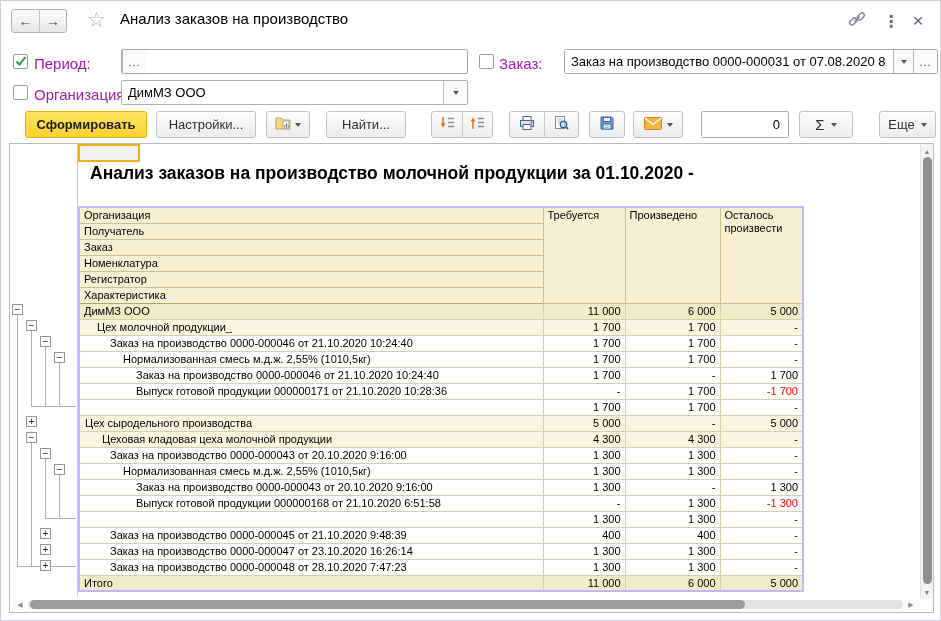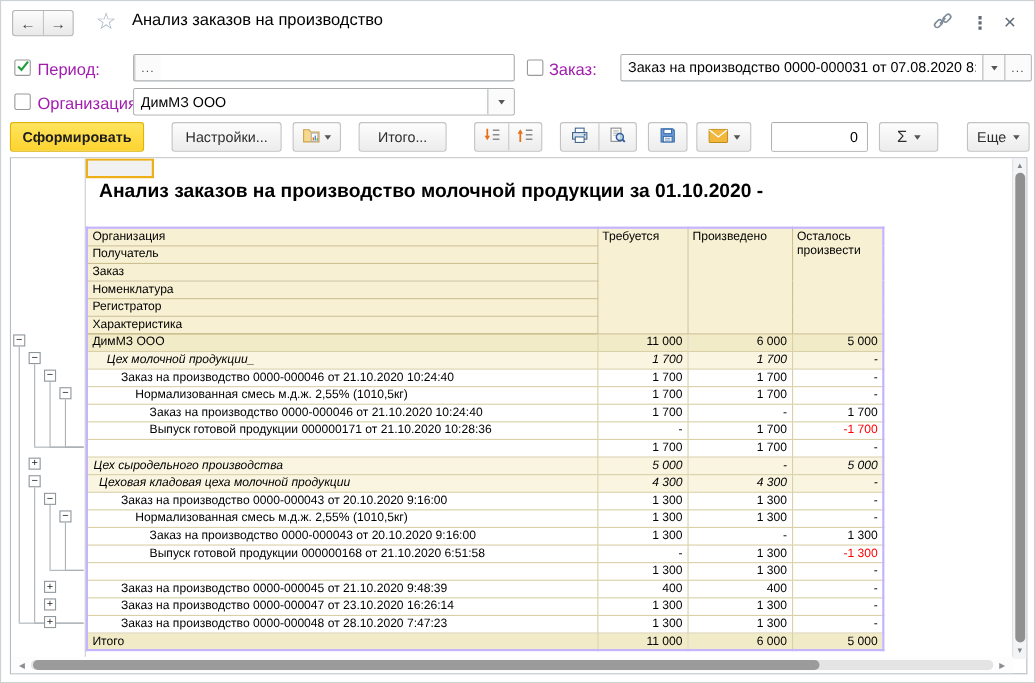--- a/index.html
+++ b/index.html
@@ -42,21 +42,21 @@
   .tree-divider { position:absolute; left:67px; top:0; bottom:0; width:1px; background:#c9cdd1; }
   .sel-cell { position:absolute; left:68px; top:0; width:62px; height:18px; background:#f1f1f1; border:2px solid #edb019; }
   .rpt-title { position:absolute; left:80px; top:19px; font-size:17.5px; font-weight:bold; color:#000; white-space:nowrap; }
   table.rt { position:absolute; left:68px; top:62px; border-collapse:collapse; table-layout:fixed; font-size:11px; color:#000; border:2px solid #c4b5fd; }
   .rt td { height:16px; line-height:14px; padding:0 4px; border:1px solid #d9d0a7; white-space:nowrap; overflow:hidden; }
   .rt .hl, .rt .hv { background:#f7f0d2; border-color:#cdbf8f; }
   .rt .hv { vertical-align:top; white-space:normal; line-height:13px; padding-top:1px; }
   .rt tr.hdr-last td { border-bottom:1px solid #b3a566; }
   .rt .num { text-align:right; }
   .rt tr.g0 td { background:#f2ebc7; }
-  .rt tr.g1 td { background:#faf5e1;font-style:italic; }
+  .rt tr.g1 td { background:#faf5e1; }
   .rt tr.total td { background:#f2ebc7; border-top:1px solid #a3945c; border-bottom:1px solid #a3945c; }
   .rt .neg { color:#ff0000; }
   
   .tree-layer { position:absolute; left:0; top:0; width:67px; height:454px; }
   .tl-line { position:absolute; background:#acb1b6; }
   .tl-box { position:absolute; width:11px; height:11px; border:1px solid #8f969c; background:#fff; font-size:10px; line-height:9px; text-align:center; color:#222; }
   
   .vsb { position:absolute; right:0; top:0; width:13px; height:455px; background:#f3f4f5; border-left:1px solid #e0e2e4; }
   .vsb .arr { position:absolute; left:0; width:12px; height:12px; font-size:7px; color:#808488; display:flex; align-items:center; justify-content:center; }
   .vsb .thumb { position:absolute; left:2px; top:13px; width:9px; height:427px; background:#909090; border-radius:5px; }
@@ -123,37 +123,37 @@
 
   <div class="chk" style="left:12px; top:84px;"></div>
   <div class="flbl" style="left:33px; top:85px;">Организация:</div>
   <div class="fld" style="left:120px; top:79px; width:347px;">
     <input value="ДимМЗ ООО" style="">
     <div class="seg arrow" style="width:24px;">
         <span class="caret"></span>
       </div>
   </div>
 
-  <div class="tb tb-primary" style="left:8px; width:122px;">Сформировать</div>
+  <div class="tb tb-primary" style="left:24px; width:122px;">Сформировать</div>
   <div class="tb" style="left:155px; width:100px;">Настройки...</div>
 
   <div class="tb" style="left:265px; width:44px; gap:4px;">
     <span>
       <svg width="16" height="14" viewBox="0 0 16 14">
         <path d="M1 2 h5 l1.5 2 H15 v9 H1 z" fill="#f7d98c" stroke="#c9a44d"></path>
         <rect x="8" y="5" width="6" height="7.5" fill="#fff" stroke="#b0b0b0"></rect>
         <rect x="9.2" y="8.8" width="1.2" height="2.9" fill="#e06a10"></rect>
         <rect x="11" y="7.2" width="1.2" height="4.5" fill="#4f81bd"></rect>
         <rect x="12.8" y="9.6" width="1.2" height="2.1" fill="#70ad47"></rect>
       </svg>
     </span>
     <span class="caret"></span>
   </div>
 
-  <div class="tb" style="left:325px; width:80px;">Итого...</div>
+  <div class="tb" style="left:325px; width:80px;">Найти...</div>
 
   <div class="tb tb-group" style="left:430px; width:62px;">
     <div class="tb-cell" style="width:31px;">
       <span>
         <svg width="16" height="16" viewBox="0 0 16 16">
           <path d="M4 2 v7.5" stroke="#e8701a" stroke-width="1.6" fill="none"></path>
           <path d="M1.5 8.5 L4 12.5 L6.5 8.5 z" fill="#e8701a"></path>
           <path d="M9 3.5 h6 M9 7.5 h6 M9 11.5 h6" stroke="#8c8c8c" stroke-width="1.4"></path>
         </svg>
       </span>
@@ -330,21 +330,21 @@
               <td class="num">1 700</td>
               <td class="num">-</td>
             </tr>
             <tr class="g1">
               <td style="padding-left: 5px;">Цех сыродельного производства</td>
               <td class="num">5 000</td>
               <td class="num">-</td>
               <td class="num">5 000</td>
             </tr>
             <tr class="g1">
-              <td style="padding-left: 10px;">Цеховая кладовая цеха молочной продукции</td>
+              <td style="padding-left: 22px;">Цеховая кладовая цеха молочной продукции</td>
               <td class="num">4 300</td>
               <td class="num">4 300</td>
               <td class="num">-</td>
             </tr>
             <tr class="d">
               <td style="padding-left: 30px;">Заказ на производство 0000-000043 от 20.10.2020 9:16:00</td>
               <td class="num">1 300</td>
               <td class="num">1 300</td>
               <td class="num">-</td>
             </tr>

